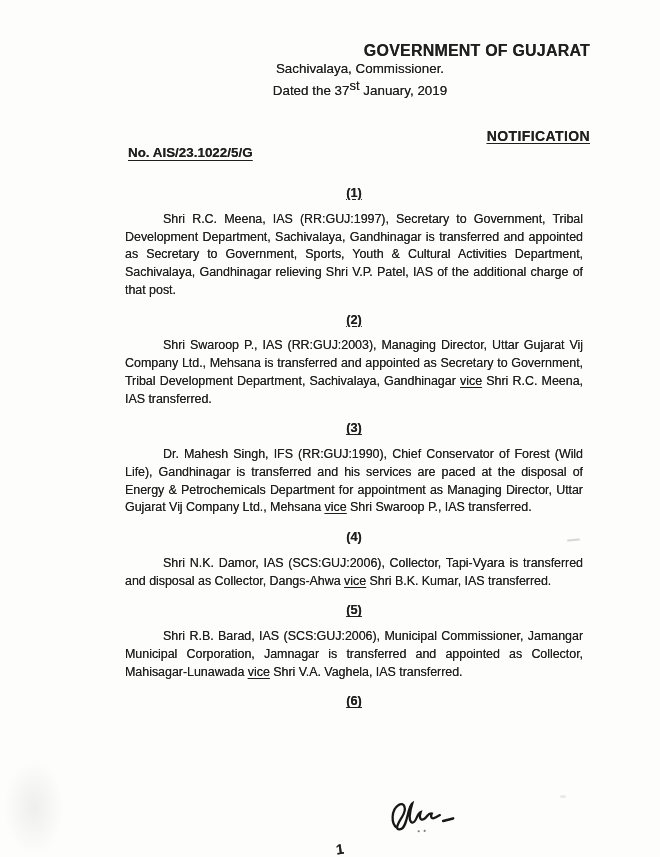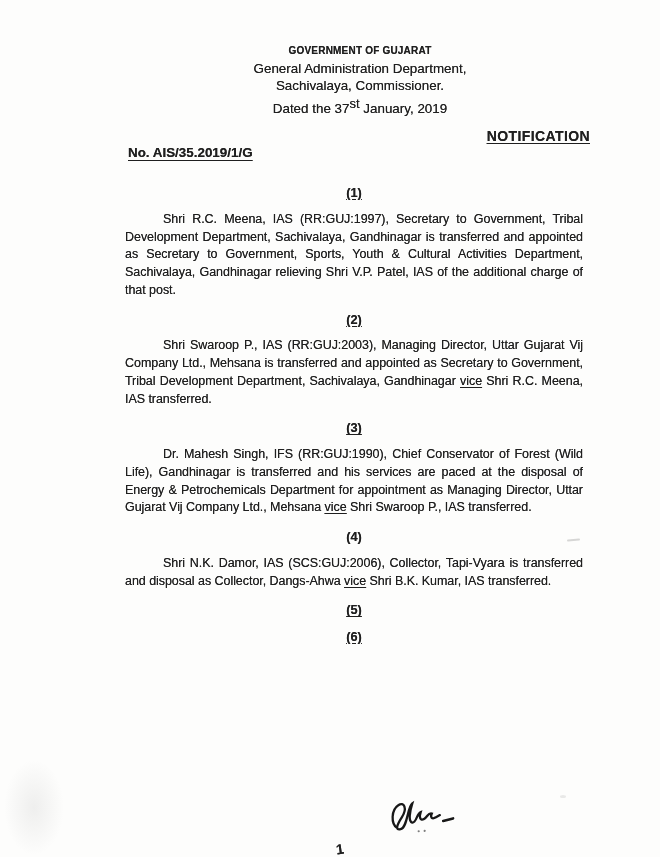--- a/index.html
+++ b/index.html
@@ -9,21 +9,21 @@
     background:#fdfdfc;
     font-family:"Liberation Sans",sans-serif;
     color:#1f1f1f;
     text-shadow:0 0 .55px rgba(25,25,25,.8);
   }
   
   .header{
     position:absolute;left:130px;top:42px;width:460px;
     text-align:center;font-size:13.4px;line-height:17.5px;
   }
-  .header .org{font-weight:bold;font-size:10px;letter-spacing:.2px;}
+  .header .org{font-weight:bold;font-size:16px;letter-spacing:.2px;text-align:right;}
   .header .date sup{font-size:13px;}
   .title{
     position:absolute;left:130px;top:128px;width:460px;text-align:right;
     font-weight:bold;font-size:14px;letter-spacing:.4px;
     text-decoration:underline;text-underline-offset:2px;
   }
   .refno{
     position:absolute;left:128px;top:145px;
     font-weight:bold;font-size:13.4px;
     text-decoration:underline;text-underline-offset:3px;
@@ -60,48 +60,48 @@
     background:rgba(60,60,60,.10);border-radius:50%;
   }
 </style>
 </head>
 <body>
 
 <div class="page">
 
   <div class="header">
     <div class="org">GOVERNMENT OF GUJARAT</div>
-    <div>General Administration Department,</div>
     <div>Sachivalaya, Commissioner.</div>
     <div class="date"><span>Dated the 37</span><sup>st</sup><span> January, 2019</span></div>
   </div>
 
   <div class="title">NOTIFICATION</div>
 
-  <div class="refno">No. AIS/35.2019/1/G</div>
+  <div class="refno">No. AIS/23.1022/5/G</div>
 
   <div class="sections" id="sections">
       <div>
         <div class="sec-num u">(1)</div>
         <p class="sec-para"><span>Shri R.C. Meena, IAS (RR:GUJ:1997), Secretary to Government, Tribal Development Department, Sachivalaya, Gandhinagar is transferred and appointed as Secretary to Government, Sports, Youth &amp; Cultural Activities Department, Sachivalaya, Gandhinagar relieving Shri V.P. Patel, IAS of the additional charge of that post.</span></p>
       </div>
       <div>
         <div class="sec-num u">(2)</div>
         <p class="sec-para"><span>Shri Swaroop P., IAS (RR:GUJ:2003), Managing Director, Uttar Gujarat Vij Company Ltd., Mehsana is transferred and appointed as Secretary to Government, Tribal Development Department, Sachivalaya, Gandhinagar </span><u>vice</u><span> Shri R.C. Meena, IAS transferred.</span></p>
       </div>
       <div>
         <div class="sec-num u">(3)</div>
         <p class="sec-para"><span>Dr. Mahesh Singh, IFS (RR:GUJ:1990), Chief Conservator of Forest (Wild Life), Gandhinagar is transferred and his services are paced at the disposal of Energy &amp; Petrochemicals Department for appointment as Managing Director, Uttar Gujarat Vij Company Ltd., Mehsana </span><u>vice</u><span> Shri Swaroop P., IAS transferred.</span></p>
       </div>
       <div>
         <div class="sec-num">(4)</div>
         <p class="sec-para"><span>Shri N.K. Damor, IAS (SCS:GUJ:2006), Collector, Tapi-Vyara is transferred and disposal as Collector, Dangs-Ahwa </span><u>vice</u><span> Shri B.K. Kumar, IAS transferred.</span></p>
       </div>
       <div>
         <div class="sec-num u">(5)</div>
+        <p class="sec-para"><span>Shri R.B. Barad, IAS (SCS:GUJ:2006), Municipal Commissioner, Jamangar Municipal Corporation, Jamnagar is transferred and appointed as Collector, Mahisagar-Lunawada </span><u>vice</u><span> Shri V.A. Vaghela, IAS transferred.</span></p>
       </div>
       <div>
         <div class="sec-num u">(6)</div>
       </div>
     </div>
 
   <svg class="signature" width="74" height="42" viewBox="0 0 74 42" xmlns="http://www.w3.org/2000/svg">
     <g fill="none" stroke="#181818" stroke-width="2.3" stroke-linecap="round">
       <path d="M11 30 C4 25 6 11 13 7 C19 3 22 11 16 19 C11 26 8 32 14 31 C21 30 22 9 27 6 C24 14 22 24 26 25 C30 26 31 16 35 15 C33 20 34 24 38 22 C42 20 42 16 46 17 C44 21 46 23 50 21 L54 19"></path>
       <path d="M57 25 L67 23" stroke-width="2.6"></path>

